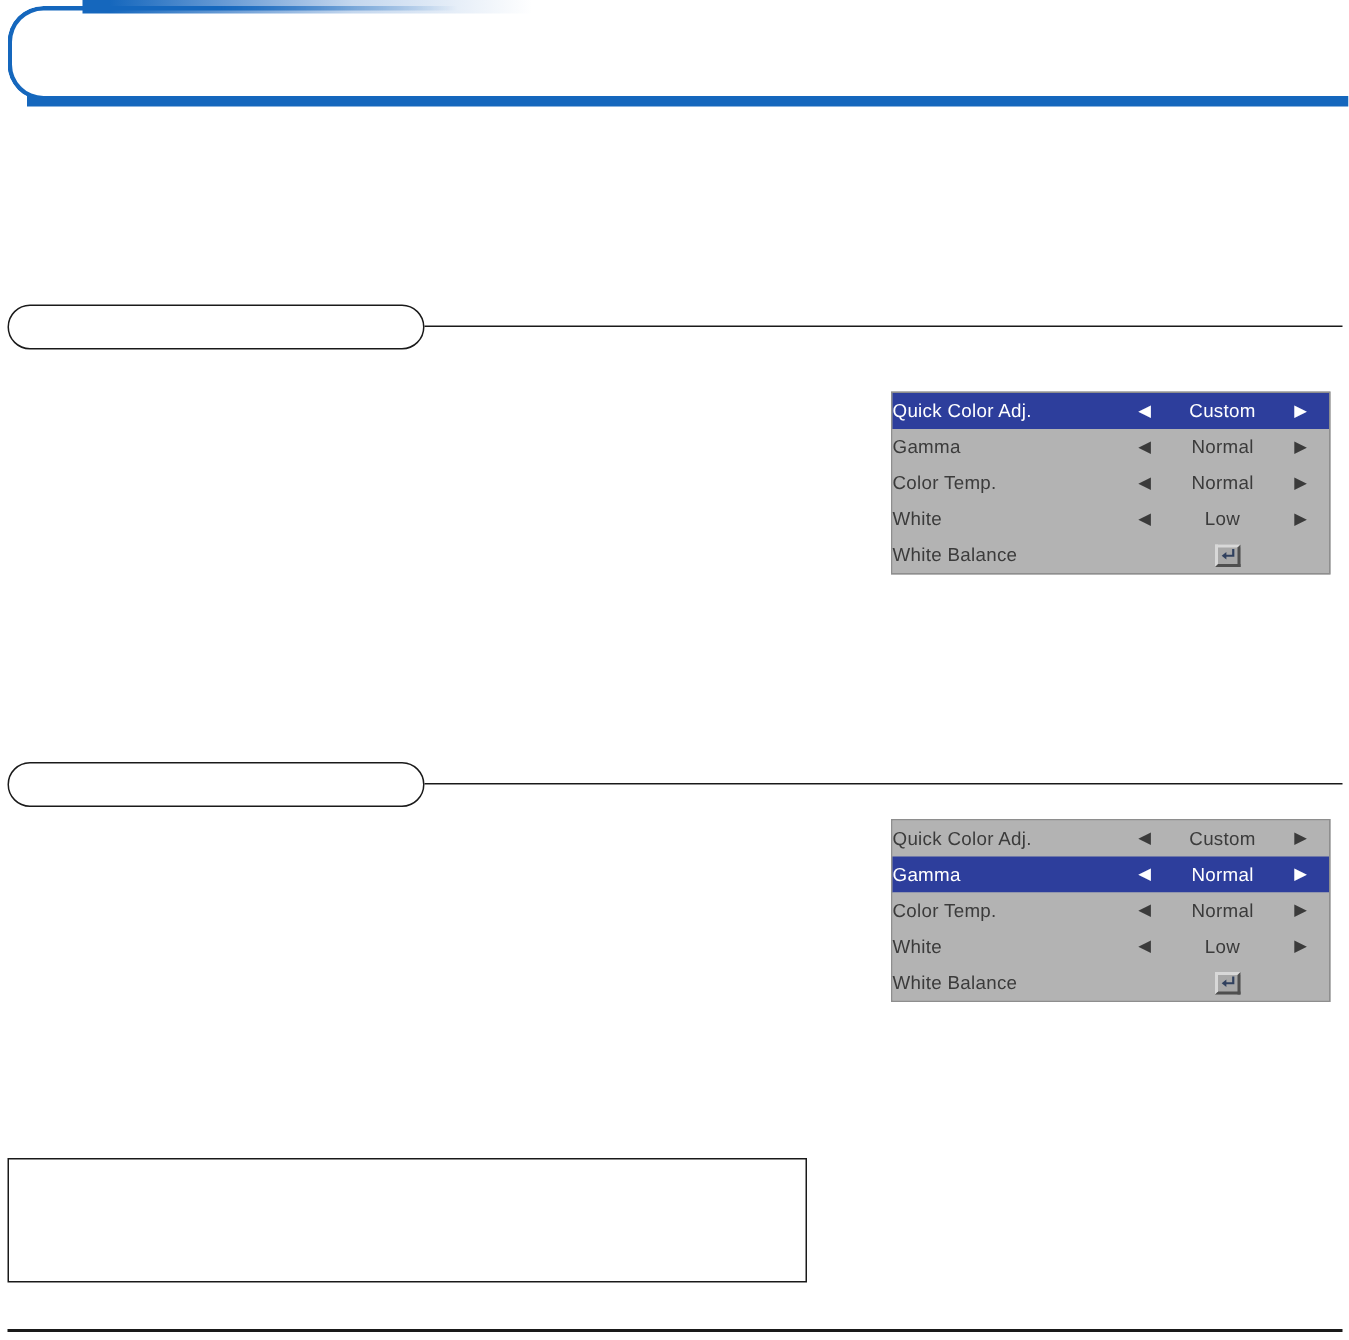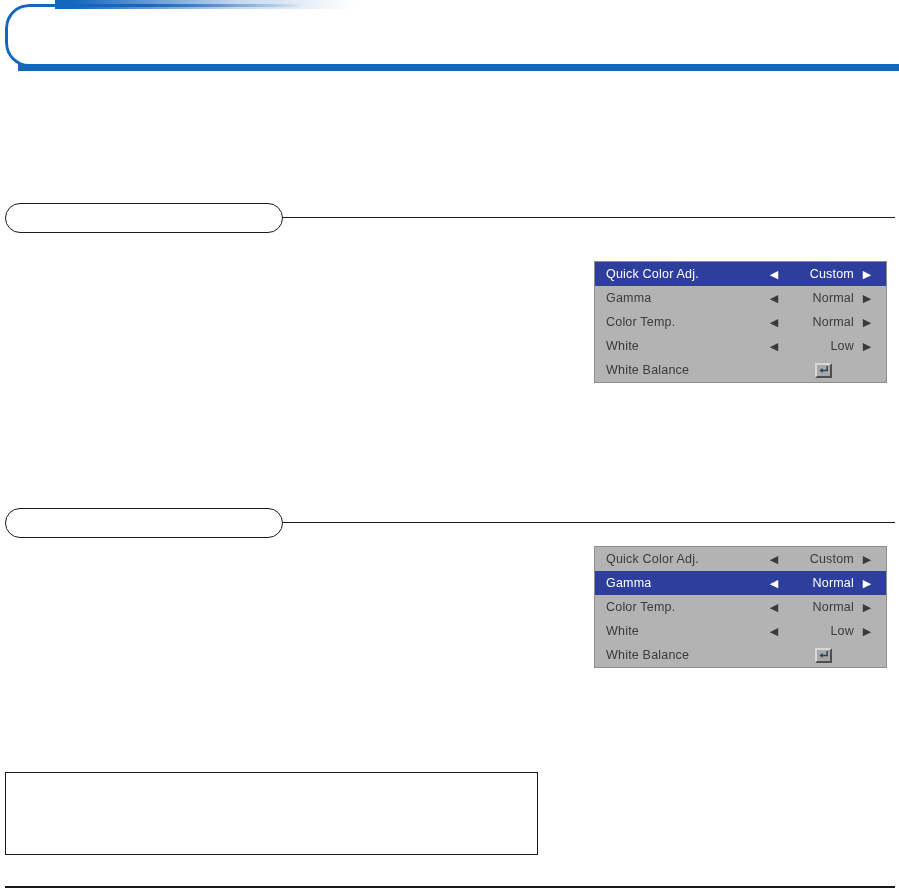--- a/index.html
+++ b/index.html
@@ -138,35 +138,34 @@
     align-items: center;
     background: #b3b3b3;
     color: #3b3b3b;
   }
   .osd-row.is-selected {
     background: #2d3e9c;
     color: #ffffff;
   }
   .osd-label {
     flex: 0 0 155px;
-    padding-left: 11px;
     white-space: nowrap;
     letter-spacing: 0.2px;
   }
   .osd-arrow {
     flex: 0 0 26px;
     text-align: center;
     font-size: 11px;
     line-height: 1;
   }
   .osd-arrow.left  { margin-left: 0px; }
   .osd-arrow.right { margin-left: auto; margin-right: 6px; }
   .osd-value {
     flex: 1 1 auto;
-    text-align: right;
+    text-align: center;
     white-space: nowrap;
     letter-spacing: 0.2px;
   }
   
   .osd-enter-btn {
     flex: 1 1 auto;
     display: flex;
     justify-content: center;
   }
   .osd-enter-btn .key {

